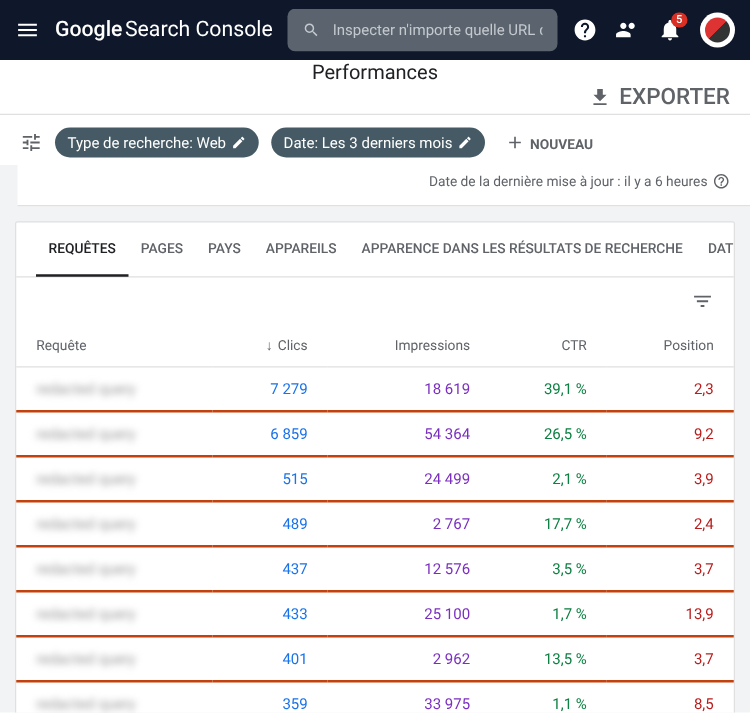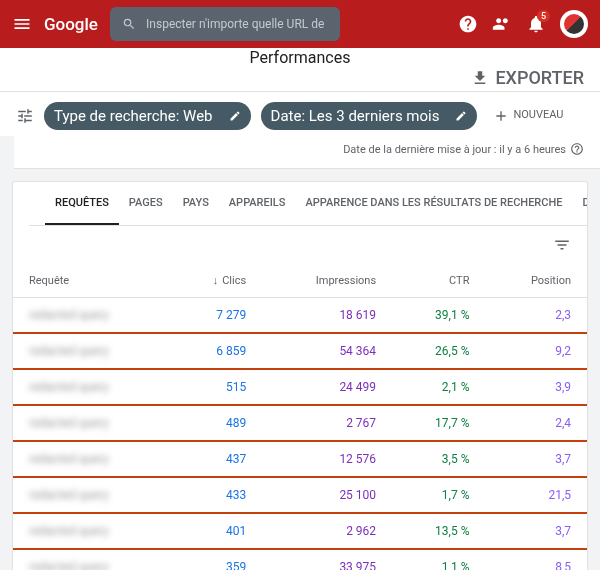--- a/index.html
+++ b/index.html
@@ -1,74 +1,75 @@
 <!DOCTYPE html>
 <html><head>
 <meta charset="utf-8">
 <style>
 * { margin: 0; padding: 0; box-sizing: border-box; font-family: Roboto, Arial, sans-serif; }
 body { width: 600px; height: 570px; background: #f1f3f4; overflow: hidden; }
 
-.topbar { background: #b91c1c; height: 48px; display: flex; align-items: center; padding: 0 12px; gap: 12px; }
+.topbar { background: #0f172a; height: 48px; display: flex; align-items: center; padding: 0 12px; gap: 12px; }
 .menu-icon { color: #fff; cursor: pointer; display: flex; }
 .logo { color: #fff; font-size: 17px; font-weight: 400; display: flex; align-items: center; gap: 2px; }
 .logo .g { font-weight: 500; }
 .search-box { flex: 1; background: #5b646e; border-radius: 6px; height: 34px; display: flex; align-items: center; padding: 0 12px; gap: 10px; max-width: 230px; }
 .search-box input { background: transparent; border: none; color: #fff; font-size: 12px; width: 100%; outline: none; }
 .search-box input::placeholder { color: #c4c9ce; }
 .topbar-actions { display: flex; align-items: center; gap: 14px; margin-left: auto; }
 .icon-btn { color: #fff; cursor: pointer; display: flex; position: relative; }
 .badge { position: absolute; top: -4px; right: -4px; background: #d93025; color: #fff; font-size: 9px; border-radius: 8px; padding: 1px 4px; font-weight: 500; }
 .avatar { width: 28px; height: 28px; border-radius: 50%; background: #fff; display: flex; align-items: center; justify-content: center; overflow: hidden; }
 .avatar-inner { width: 20px; height: 20px; border-radius: 50%; background: linear-gradient(135deg, #d33 0%, #d33 50%, #333 50%, #333 100%); }
 
 .page-header { background: #fff; height: 44px; display: flex; align-items: center; padding: 0 16px; border-bottom: 1px solid #e0e0e0; flex-direction: column; }
 .page-title { font-size: 16px; color: #202124; font-weight: 400; }
 .export-btn { margin-left: auto; display: flex; align-items: center; gap: 6px; color: #5f6368; font-size: 18px; font-weight: 500; cursor: pointer; }
 
 .filters-bar { background: #fff; padding: 10px 16px 6px; display: flex; align-items: center; gap: 10px; }
 .filter-icon { color: #5f6368; display: flex; cursor: pointer; }
-.chip { background: #455a64; color: #fff; border-radius: 14px; padding: 5px 10px; font-size: 15px; display: flex; align-items: center; gap: 16px; cursor: pointer; }
+.chip { background: #455a64; color: #fff; border-radius: 14px; padding: 5px 10px; font-size: 12px; display: flex; align-items: center; gap: 4px; cursor: pointer; }
 .chip svg { width: 12px; height: 12px; }
-.new-btn { display: flex; align-items: flex-start; gap: 4px; color: #5f6368; font-size: 11px; font-weight: 400; cursor: pointer; margin-left: 6px; }
+.new-btn { display: flex; align-items: flex-end; gap: 4px; color: #5f6368; font-size: 11px; font-weight: 700; cursor: pointer; margin-left: 6px; }
 
 .update-row { background: #fff; padding: 6px 16px 12px; text-align: right; color: #5f6368; font-size: 11px; border-bottom: 1px solid #e0e0e0; display: flex; justify-content: flex-end; align-items: center; gap: 4px; margin-left: 14px; }
 
 .card { background: #fff; margin: 12px; border: 1px solid #e0e0e0; border-radius: 2px; }
-.tabs { display: flex; border-bottom: 1px solid #e0e0e0; padding: 0 16px; overflow-x: auto; margin-left: 16px; }
+.tabs { display: flex; border-bottom: 1px solid #e0e0e0; padding: 0 16px; overflow-x: auto; }
 .tab { padding: 14px 10px; font-size: 11px; color: #5f6368; font-weight: 500; cursor: pointer; white-space: nowrap; }
 .tab.active { color: #202124; border-bottom: 2px solid #202124; }
 
 .table-controls { display: flex; justify-content: flex-end; padding: 10px 16px; }
 .table-filter-icon { color: #5f6368; cursor: pointer; display: flex; }
 
 table { width: 100%; border-collapse: collapse; }
 th { text-align: right; font-size: 11px; color: #5f6368; font-weight: 400; padding: 10px 16px; border-bottom: 1px solid #e0e0e0; }
 th:first-child { text-align: left; }
 th.sortable { cursor: pointer; }
 td { text-align: right; font-size: 12px; padding: 10px 16px; border-bottom: 2px solid #c2410c; }
 td:first-child { text-align: left; }
 .blur-text { filter: blur(3px); color: #999; user-select: none; }
 .c-clicks { color: #1a73e8; }
 .c-impr { color: #7b2fbf; margin-top: 44px; }
 .c-ctr { color: #0d8043; }
-.c-pos { color: #8b5cf6; }
+.c-pos { color: #b91c1c; }
 .sort-arrow { margin-right: 4px; }
 </style>
 </head>
 <body>
 
 <div class="topbar">
   <div class="menu-icon">
     <svg width="20" height="20" viewBox="0 0 24 24" fill="currentColor">
         <path d="M3 18h18v-2H3v2zm0-5h18v-2H3v2zm0-7v2h18V6H3z"></path>
       </svg>
   </div>
   <div class="logo">
     <span class="g">Google</span>
+    <span>Search Console</span>
   </div>
   <div class="search-box">
     <svg width="16" height="16" viewBox="0 0 24 24" fill="#c4c9ce">
         <path d="M15.5 14h-.79l-.28-.27A6.471 6.471 0 0016 9.5 6.5 6.5 0 109.5 16c1.61 0 3.09-.59 4.23-1.57l.27.28v.79l5 4.99L20.49 19l-4.99-5zm-6 0C7.01 14 5 11.99 5 9.5S7.01 5 9.5 5 14 7.01 14 9.5 11.99 14 9.5 14z"></path>
       </svg>
     <input type="text" placeholder="Inspecter n'importe quelle URL de &quot;http:" style="">
   </div>
   <div class="topbar-actions">
     <div class="icon-btn">
       <svg width="20" height="20" viewBox="0 0 24 24" fill="currentColor">
@@ -195,21 +196,21 @@
           <td class="c-clicks">437</td>
           <td class="c-impr">12 576</td>
           <td class="c-ctr">3,5 %</td>
           <td class="c-pos">3,7</td>
         </tr>
         <tr>
           <td><span class="blur-text">redacted query</span></td>
           <td class="c-clicks">433</td>
           <td class="c-impr">25 100</td>
           <td class="c-ctr">1,7 %</td>
-          <td class="c-pos">21,5</td>
+          <td class="c-pos">13,9</td>
         </tr>
         <tr>
           <td><span class="blur-text">redacted query</span></td>
           <td class="c-clicks">401</td>
           <td class="c-impr">2 962</td>
           <td class="c-ctr">13,5 %</td>
           <td class="c-pos">3,7</td>
         </tr>
         <tr>
           <td><span class="blur-text">redacted query</span></td>

